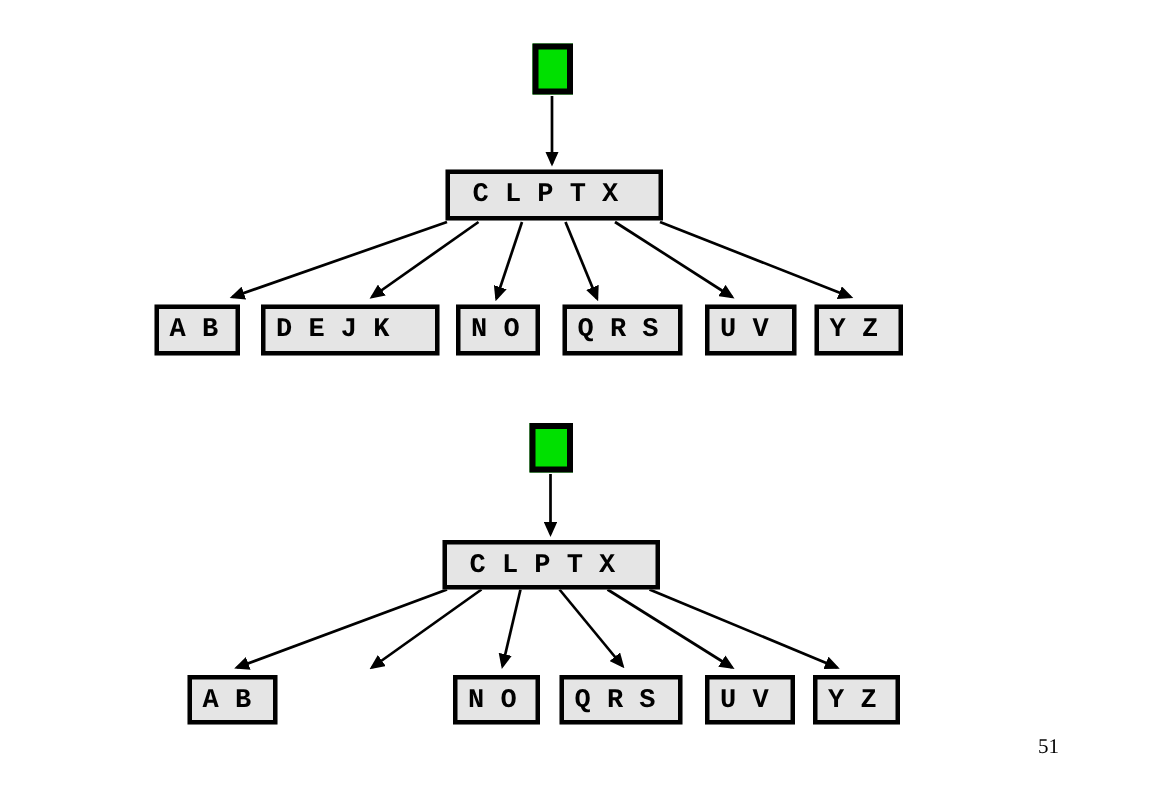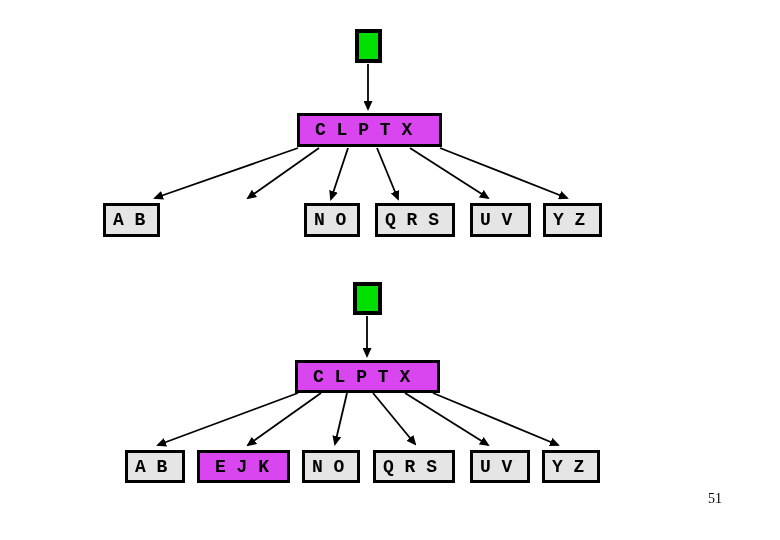--- a/index.html
+++ b/index.html
@@ -18,36 +18,35 @@
     background: #e5e5e5;
     color: #000000;
     font-weight: bold;
     font-size: 18px;
     line-height: 1;
     display: flex;
     align-items: center;
     padding-left: 7px;
     white-space: pre;
   }
-  .node.green { background: #d946ef; padding-left: 15px; }
+  .node.green { background: #e5e5e5; padding-left: 15px; }
   .sq {
     position: absolute;
     box-sizing: border-box;
     border: 4px solid #000000;
     background: #00e000;
   }
   svg.edges { position: absolute; left: 0; top: 0; }
   .pageno {
     position: absolute;
     left: 692px;
     top: 491px;
     font-family: "Liberation Serif", "DejaVu Serif", serif;
     font-size: 14px;
     color: #000000;
-    margin-left: 16px;
   }
 </style>
 </head>
 <body>
 
 <div class="slide">
 
   <svg class="edges" width="780" height="540" viewBox="0 0 780 540">
     <defs>
       <marker id="ah" markerWidth="10" markerHeight="9" refX="8" refY="4.5" orient="auto" markerUnits="userSpaceOnUse">
@@ -72,31 +71,31 @@
     <line x1="373" y1="393" x2="415" y2="444" stroke="#000" stroke-width="1.8" marker-end="url(#ah)"></line>
     <line x1="405" y1="393" x2="488" y2="445" stroke="#000" stroke-width="1.8" marker-end="url(#ah)"></line>
     <line x1="433" y1="393" x2="558" y2="445" stroke="#000" stroke-width="1.8" marker-end="url(#ah)"></line>
   </svg>
 
   <div class="sq" style="left:355px; top:29px; width:27px; height:34px;"></div>
 
   <div class="node green" style="left:297px; top:113px; width:145px; height:34px;">C L P T X</div>
 
   <div class="node" style="left:103px; top:203px; width:57px;  height:34px;">A B</div>
+  <div class="node" style="left:174px; top:203px; width:119px; height:34px;">D E J K</div>
   <div class="node" style="left:304px; top:203px; width:56px;  height:34px;">N O</div>
   <div class="node" style="left:375px; top:203px; width:80px;  height:34px;">Q R S</div>
   <div class="node" style="left:470px; top:203px; width:61px;  height:34px;">U V</div>
   <div class="node" style="left:543px; top:203px; width:59px;  height:34px;">Y Z</div>
 
   <div class="sq" style="left:353px; top:282px; width:29px; height:33px;"></div>
 
   <div class="node green" style="left:295px; top:360px; width:145px; height:33px;">C L P T X</div>
 
   <div class="node" style="left:125px; top:450px; width:60px; height:33px;">A B</div>
-  <div class="node green" style="left:197px; top:450px; width:93px; height:33px;">E J K</div>
   <div class="node" style="left:302px; top:450px; width:58px; height:33px;">N O</div>
   <div class="node" style="left:373px; top:450px; width:82px; height:33px;">Q R S</div>
   <div class="node" style="left:470px; top:450px; width:60px; height:33px;">U V</div>
   <div class="node" style="left:542px; top:450px; width:58px; height:33px;">Y Z</div>
 
   <div class="pageno">51</div>
 
 </div>
 
 </body></html>

